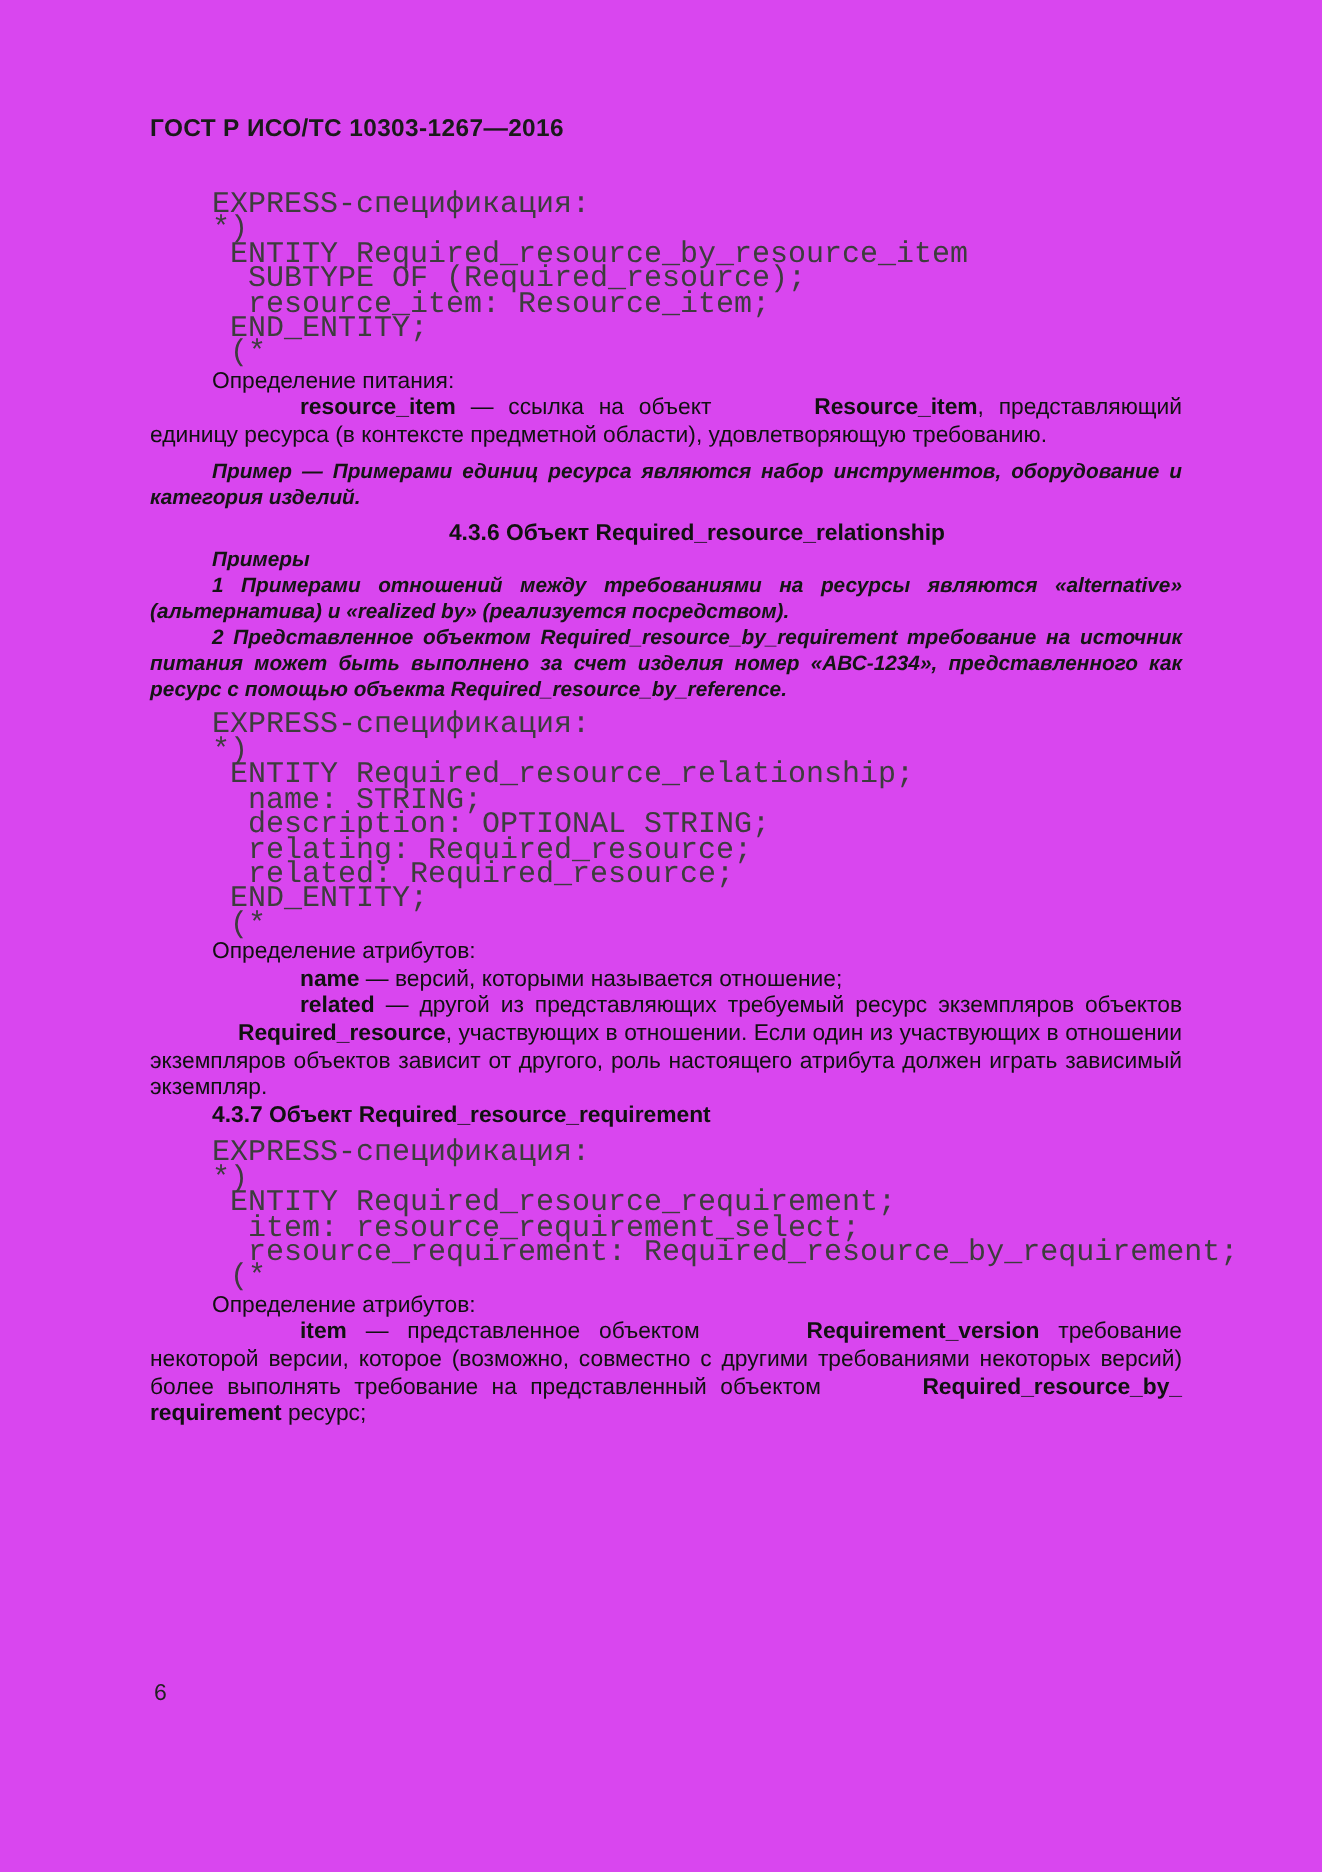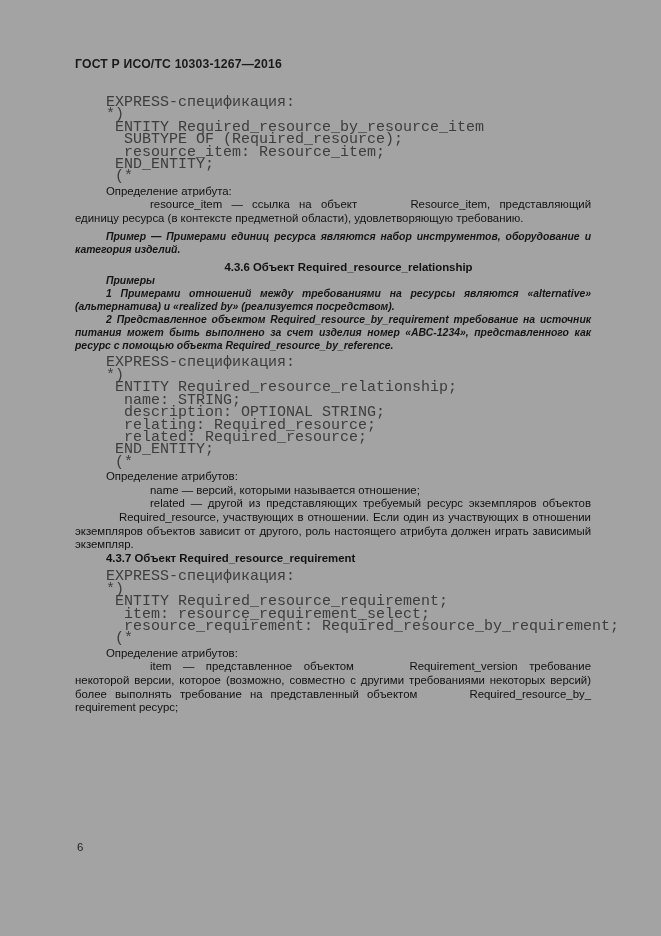--- a/index.html
+++ b/index.html
@@ -1,20 +1,20 @@
 <!DOCTYPE html>
 <html><head>
 <meta charset="utf-8">
 <style>
   * { margin:0; padding:0; box-sizing:border-box; }
   html,body { background:#ffffff; }
   .page {
     position:relative;
     width:661px; height:936px;
-    background:#a3a3a3;
+    background:#d946ef;
     font-family:"Liberation Sans", sans-serif;
     color:#111111;
     overflow:hidden;
   }
   .header {
     position:absolute; left:75px; top:57px;
     font-size:12.2px; font-weight:bold; letter-spacing:0.2px;
     color:#1a1a1a;
   }
   .content {
@@ -45,41 +45,41 @@
   .example + .heading { margin-top:5px;text-align:center; }
   .example + .code { margin-top:5px; }
   .code {
     margin:6px 0 1px 31px;
     font-family:Liberation Mono, monospace;
     font-size:15px;
     line-height:12.4px;
     color:#3d3d3d;
     white-space:pre;
   }
-  .b { font-weight:normal;padding-left:44px; }
+  .b { font-weight:bold;padding-left:44px; }
   .footer {
     position:absolute; left:77px; top:841px;
     font-size:11.5px; color:#222222;
   }
 </style>
 </head>
 <body>
 
 <div class="page">
   <div class="header">ГОСТ Р ИСО/ТС 10303-1267—2016</div>
 
   <div class="content">
       <pre class="code">EXPRESS-спецификация:
 *)
  ENTITY Required_resource_by_resource_item
   SUBTYPE OF (Required_resource);
   resource_item: Resource_item;
  END_ENTITY;
  (*</pre>
-      <p class="para"><span>Определение атрибута:</span></p>
+      <p class="para"><span>Определение питания:</span></p>
       <p class="para"><span class="b">resource_item</span><span> — ссылка на объект </span><span class="b">Resource_item</span><span>, представляющий единицу ресурса (в контексте предметной области), удовлетворяющую требованию.</span></p>
       <p class="example"><span>Пример — Примерами единиц ресурса являются набор инструментов, оборудование и категория изделий.</span></p>
       <p class="heading"><span>4.3.6 Объект Required_resource_relationship</span></p>
       <p class="example"><span>Примеры</span></p>
       <p class="example"><span>1 Примерами отношений между требованиями на ресурсы являются «alternative» (альтернатива) и «realized by» (реализуется посредством).</span></p>
       <p class="example"><span>2 Представленное объектом Required_resource_by_requirement требование на источник питания может быть выполнено за счет изделия номер «АВС-1234», представленного как ресурс с помощью объекта Required_resource_by_reference.</span></p>
       <pre class="code">EXPRESS-спецификация:
 *)
  ENTITY Required_resource_relationship;
   name: STRING;

